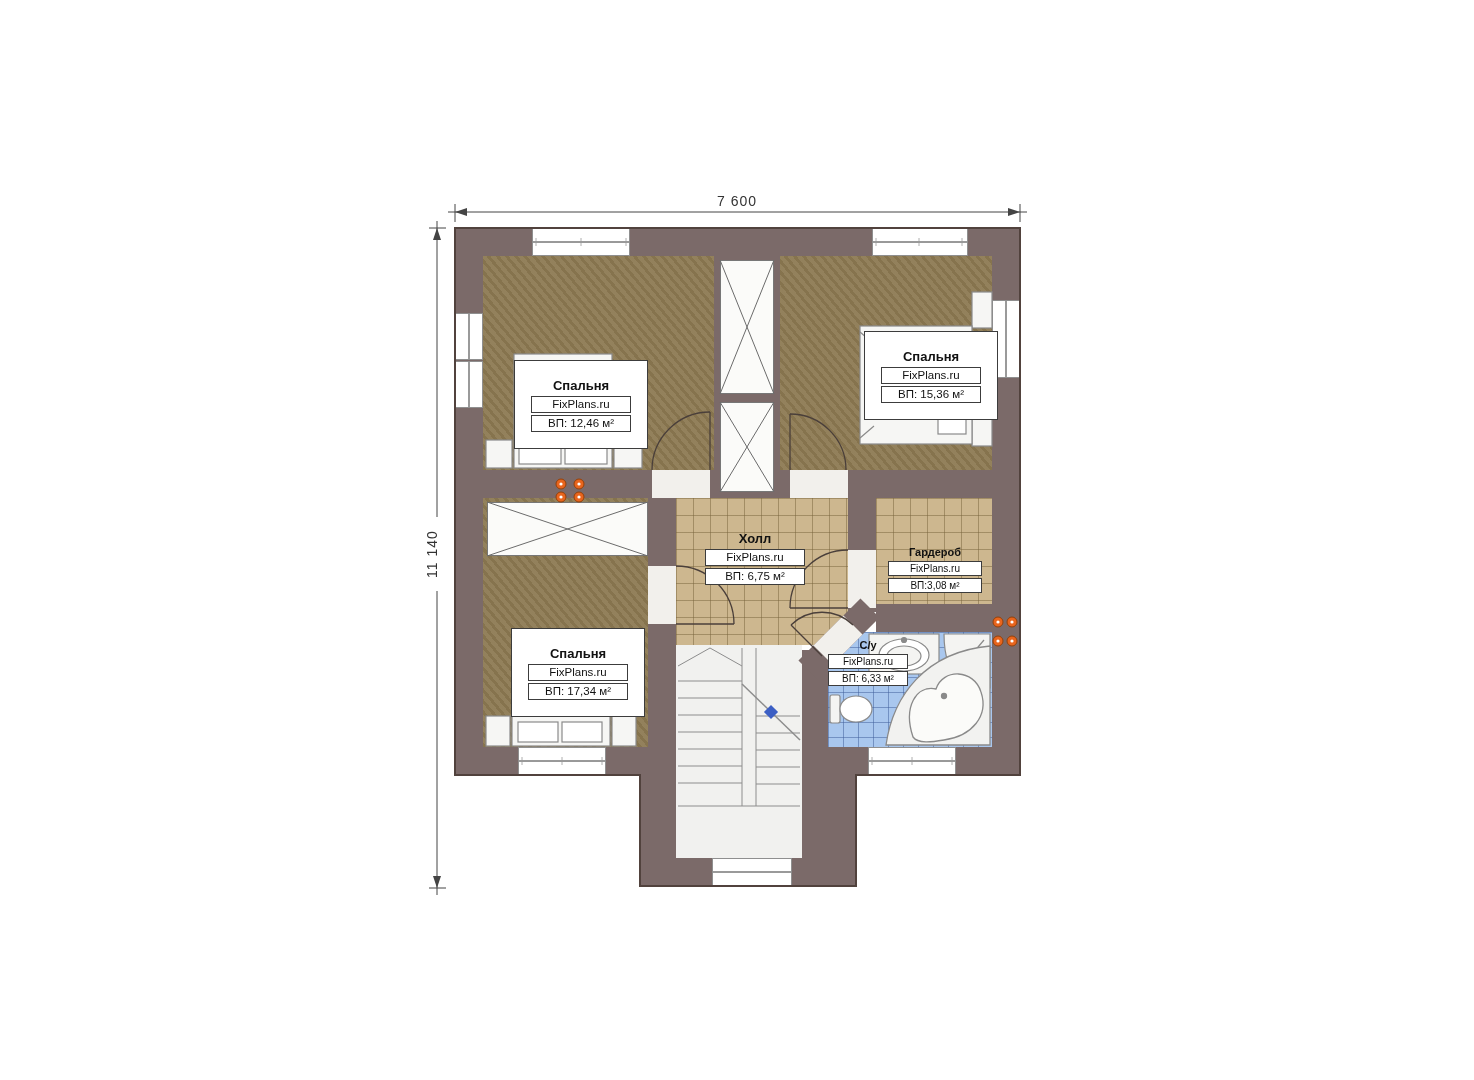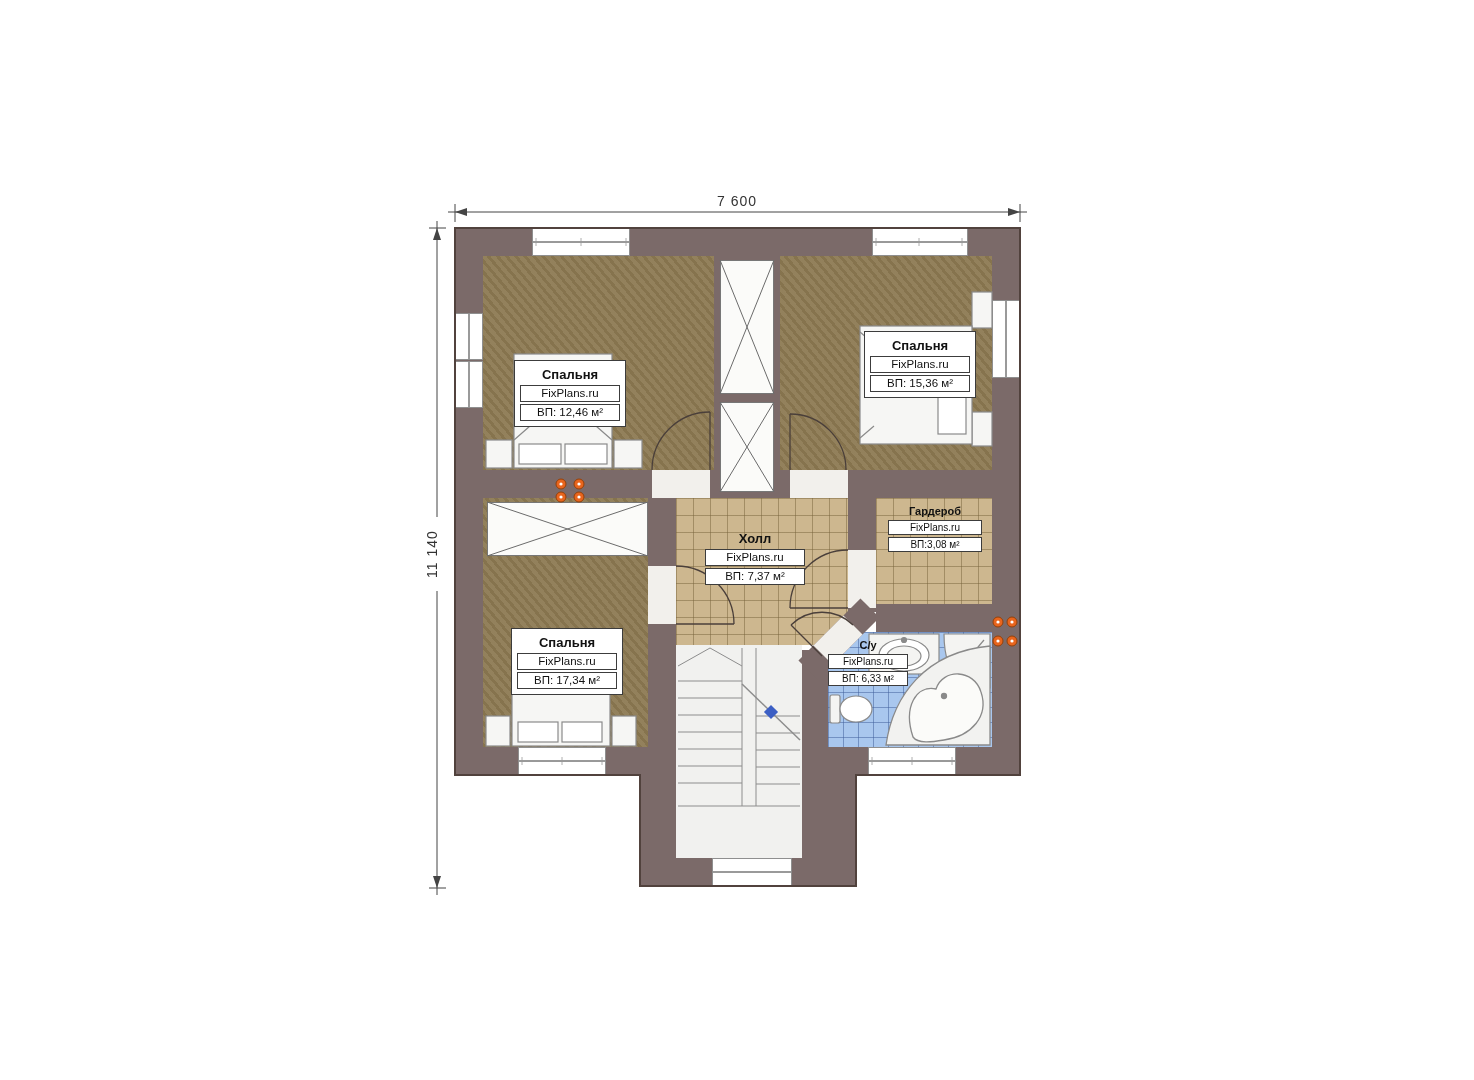--- a/index.html
+++ b/index.html
@@ -16,21 +16,21 @@
                      linear-gradient(90deg, rgba(70,100,160,.55) 1px, transparent 1px);
     background-size:15px 15px;}
   .floor-stairs{position:absolute;background:#f1f1ef;}
   .win{position:absolute;background:#ffffff;border:1px solid #8f8f8f;box-sizing:border-box;}
   .win-h{background-image:linear-gradient(to bottom, transparent 45%, #9a9a9a 45%, #9a9a9a 55%, transparent 55%);}
   .win-v{background-image:linear-gradient(to right, transparent 45%, #9a9a9a 45%, #9a9a9a 55%, transparent 55%);}
   .gap{position:absolute;background:#f2f0ec;}
   .xbox{position:absolute;background:#fbfbf9;border:1px solid #777;box-sizing:border-box;}
   svg.overlay{position:absolute;left:0;top:0;z-index:20;}
   .rlabel{position:absolute;text-align:center;color:#111;z-index:30;}
-  .rlabel.boxed{background:#fff;border:1px solid #3c3c3c;padding:5px;}
+  .rlabel.boxed{background:#fff;border:1px solid #3c3c3c;padding:16px;}
   .rname{font-weight:bold;font-size:13px;line-height:17px;white-space:nowrap;}
   .rrow{background:#fff;border:1px solid #3c3c3c;font-size:11.5px;line-height:15px;margin-top:2px;white-space:nowrap;}
   .rlabel.small .rname{font-size:11px;line-height:14px;}
   .rlabel.small .rrow{font-size:10px;line-height:13px;}
   .dim-label{position:absolute;font-size:14px;color:#333;text-align:center;letter-spacing:1px;z-index:30;background:#fff;}
   .rot{transform:rotate(-90deg);}
 </style>
 </head>
 <body>
 
@@ -239,24 +239,24 @@
 
   <div class="rlabel boxed" style="left:864px;top:331px;width:100px">
     <div class="rname">Спальня</div>
     <div class="rrow">FixPlans.ru</div>
     <div class="rrow">ВП: 15,36 м²</div>
   </div>
 
   <div class="rlabel" style="left:705px;top:530px;width:100px">
     <div class="rname">Холл</div>
     <div class="rrow">FixPlans.ru</div>
-    <div class="rrow">ВП: 7,37 м²</div>
-  </div>
-
-  <div class="rlabel small" style="left:888px;top:504px;width:94px">
+    <div class="rrow">ВП: 6,75 м²</div>
+  </div>
+
+  <div class="rlabel small" style="left:888px;top:545px;width:94px">
     <div class="rname">Гардероб</div>
     <div class="rrow">FixPlans.ru</div>
     <div class="rrow">ВП:3,08 м²</div>
   </div>
 
   <div class="rlabel boxed" style="left:511px;top:628px;width:100px">
     <div class="rname">Спальня</div>
     <div class="rrow">FixPlans.ru</div>
     <div class="rrow">ВП: 17,34 м²</div>
   </div>

